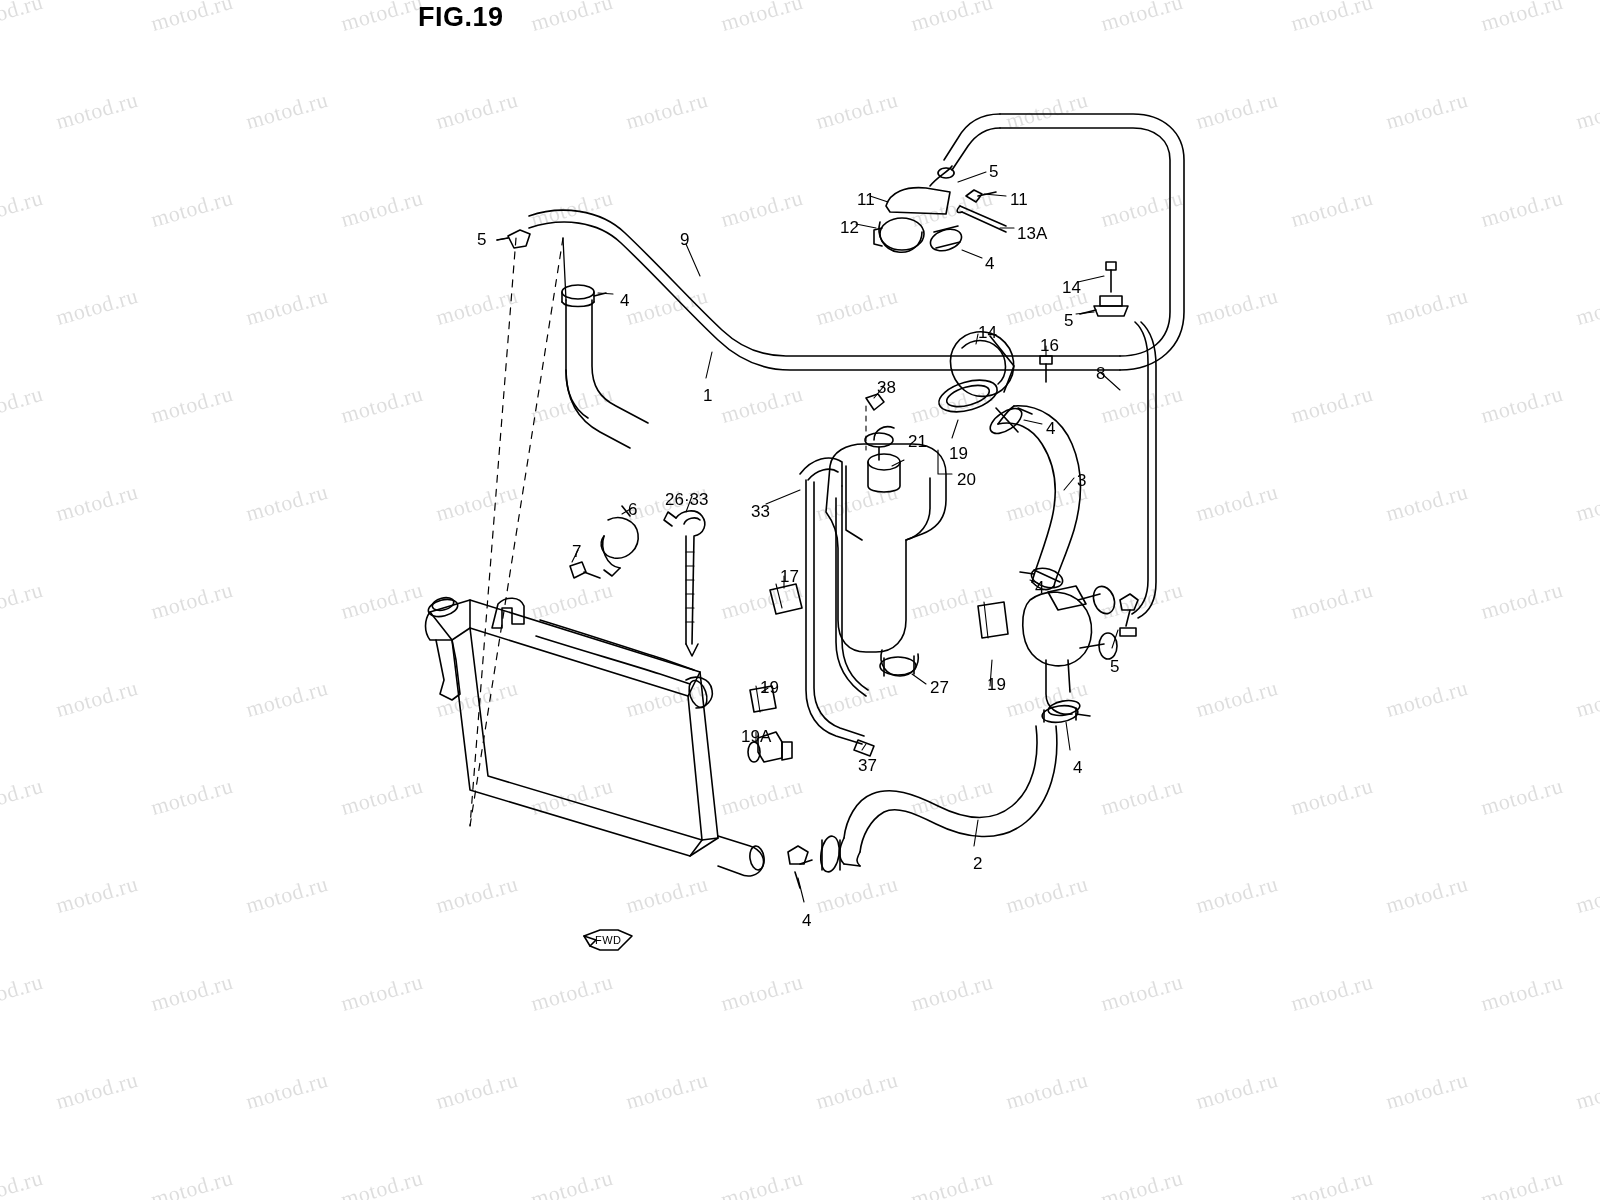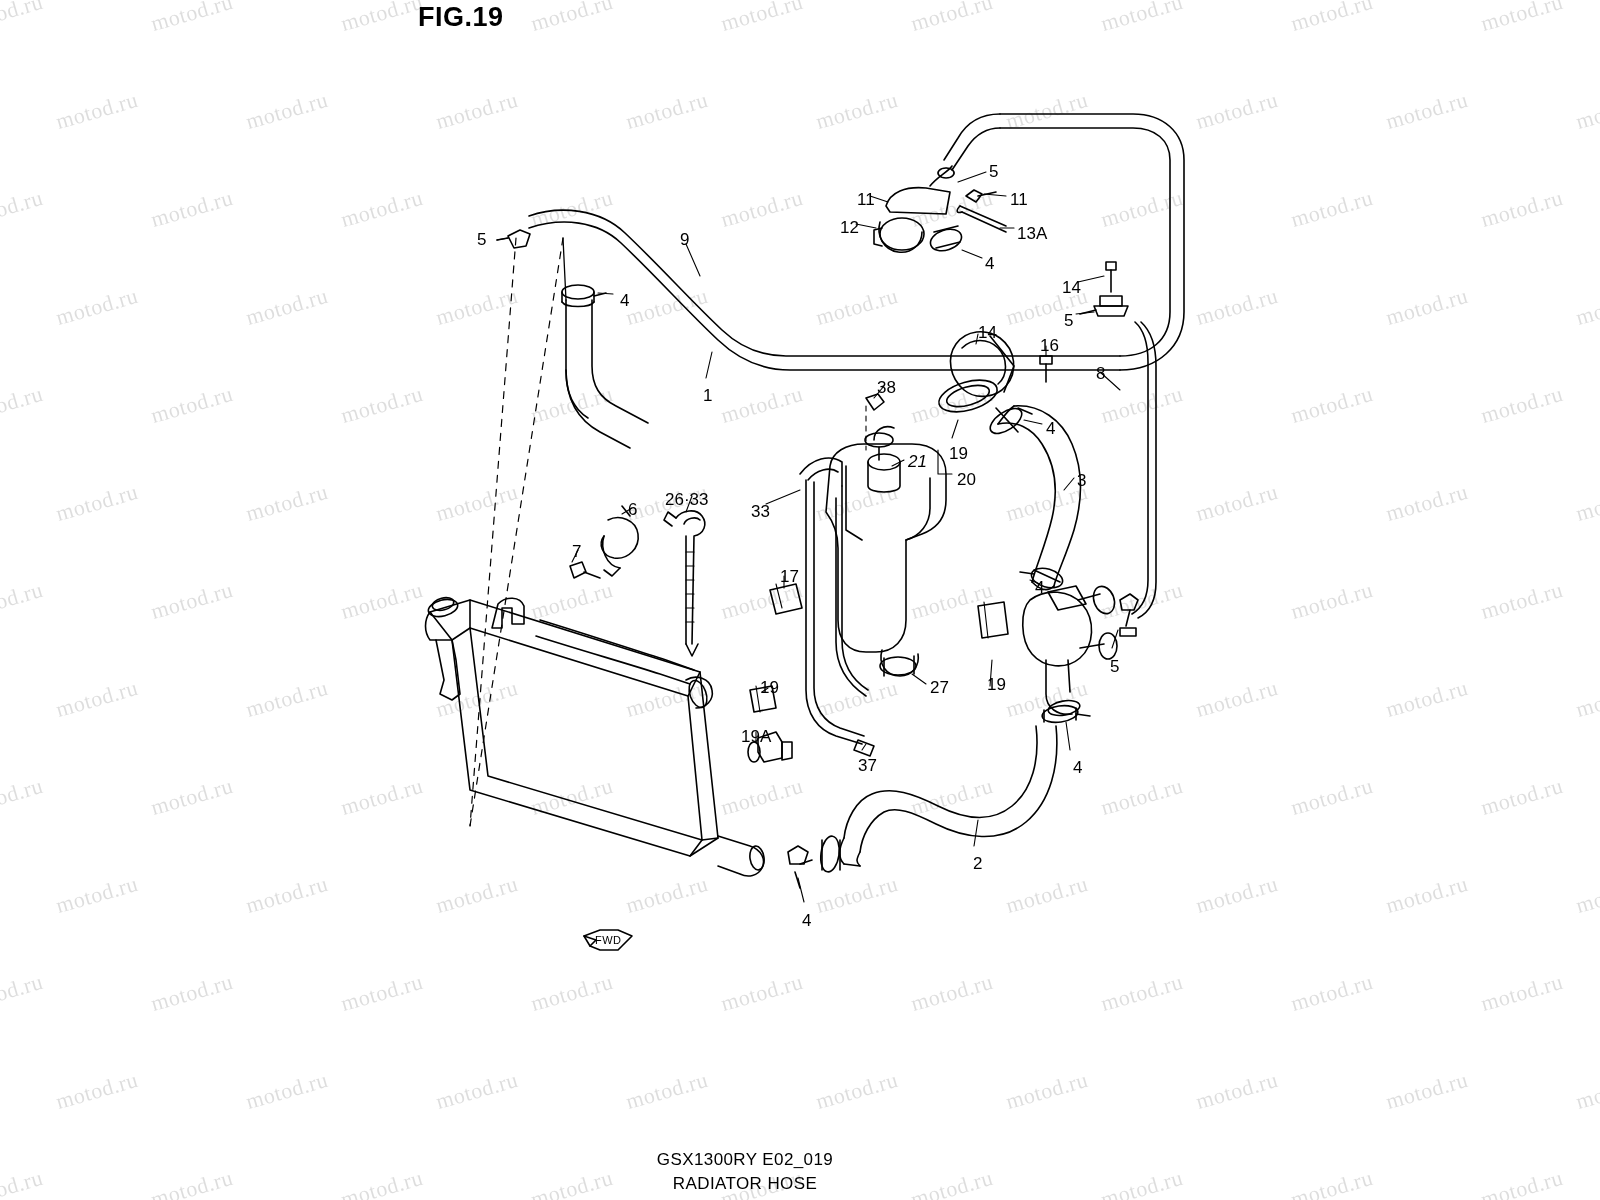--- a/index.html
+++ b/index.html
@@ -399,21 +399,21 @@
       <div class="callout" style="left: 1017px; top: 224px;">13A</div>
       <div class="callout" style="left: 985px; top: 254px;">4</div>
       <div class="callout" style="left: 1062px; top: 278px;">14</div>
       <div class="callout" style="left: 1064px; top: 311px;">5</div>
       <div class="callout" style="left: 978px; top: 323px;">14</div>
       <div class="callout" style="left: 1040px; top: 336px;">16</div>
       <div class="callout" style="left: 1096px; top: 364px;">8</div>
       <div class="callout" style="left: 877px; top: 378px;">38</div>
       <div class="callout" style="left: 1046px; top: 419px;">4</div>
       <div class="callout" style="left: 949px; top: 444px;">19</div>
-      <div class="callout" style="left: 908px; top: 452px; font-style: italic;">21</div>
+      <div class="callout" style="left: 908px; top: 432px;">21</div>
       <div class="callout" style="left: 957px; top: 470px;">20</div>
       <div class="callout" style="left: 1077px; top: 471px;">3</div>
       <div class="callout" style="left: 751px; top: 502px;">33</div>
       <div class="callout" style="left: 665px; top: 490px;">26·33</div>
       <div class="callout" style="left: 628px; top: 500px;">6</div>
       <div class="callout" style="left: 572px; top: 542px;">7</div>
       <div class="callout" style="left: 780px; top: 567px;">17</div>
       <div class="callout" style="left: 1035px; top: 578px;">4</div>
       <div class="callout" style="left: 1110px; top: 657px;">5</div>
       <div class="callout" style="left: 760px; top: 678px;">19</div>
@@ -539,19 +539,15 @@
       <div class="wm" style="left: 150px; top: 1176px; opacity: 0.13;">motod.ru</div>
       <div class="wm" style="left: 340px; top: 1176px; opacity: 0.13;">motod.ru</div>
       <div class="wm" style="left: 530px; top: 1176px; opacity: 0.13;">motod.ru</div>
       <div class="wm" style="left: 720px; top: 1176px; opacity: 0.13;">motod.ru</div>
       <div class="wm" style="left: 910px; top: 1176px; opacity: 0.13;">motod.ru</div>
       <div class="wm" style="left: 1100px; top: 1176px; opacity: 0.13;">motod.ru</div>
       <div class="wm" style="left: 1290px; top: 1176px; opacity: 0.13;">motod.ru</div>
       <div class="wm" style="left: 1480px; top: 1176px; opacity: 0.13;">motod.ru</div>
     </div>
 
-  <div id="footer">
-    <div id="footer-code-row" class="code">GSX1300RY E02_019</div>
-    <div id="footer-name-row" class="name">RADIATOR HOSE</div>
-  </div>
 
 <div class="callout" style="left: 595px; top: 934px; font-size: 11px; letter-spacing: 0.5px;">FWD</div>
   </div>
 
 </body></html>

